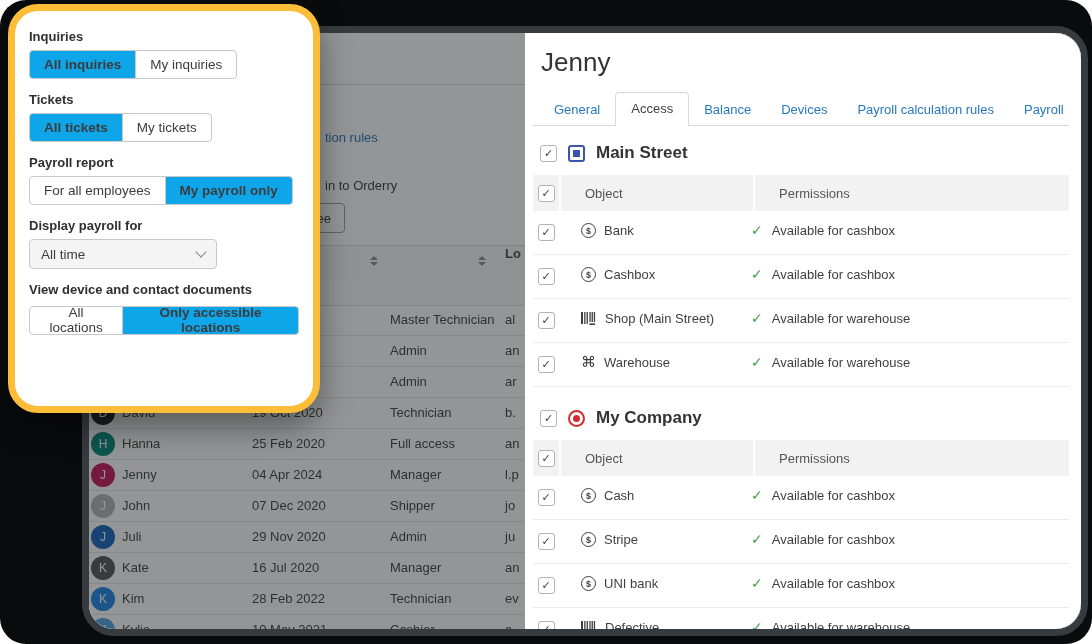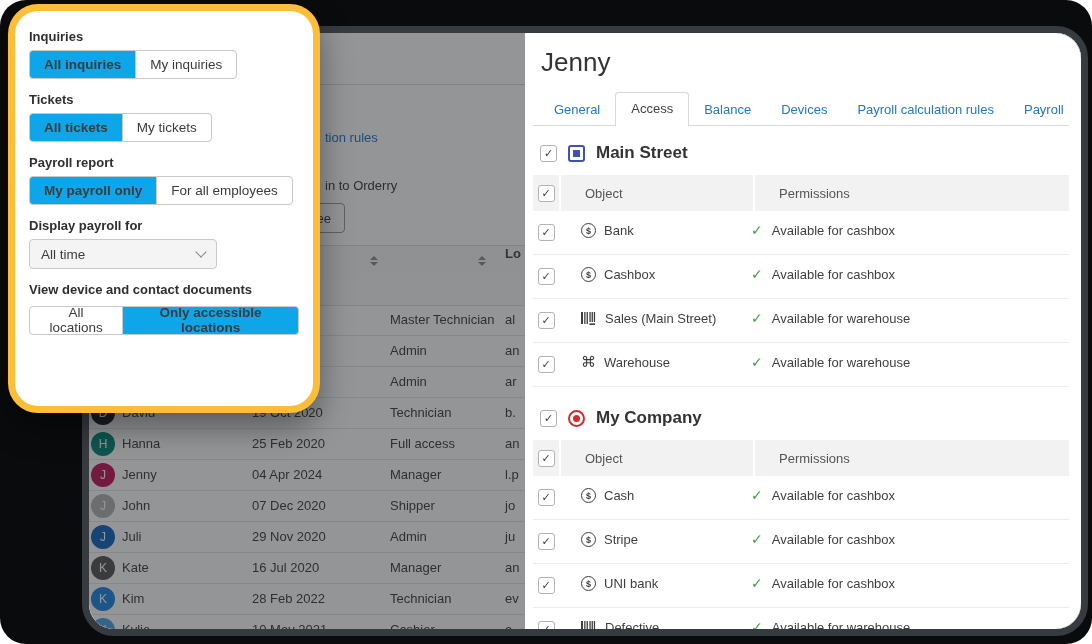--- a/index.html
+++ b/index.html
@@ -250,21 +250,21 @@
                   <g fill="#3f3f3f">
                     <rect x="0" y="1" width="2" height="12"></rect>
                     <rect x="3.2" y="1" width="1.3" height="12"></rect>
                     <rect x="5.6" y="1" width="1.3" height="12"></rect>
                     <rect x="8.4" y="1" width="1.3" height="10"></rect>
                     <rect x="10.6" y="1" width="1.3" height="10"></rect>
                     <rect x="12.8" y="1" width="1.3" height="10"></rect>
                     <rect x="8.4" y="12.4" width="5.7" height="1.6"></rect>
                   </g>
                 </svg>
-              <span>Sales (Main Street)</span>
+              <span>Shop (Main Street)</span>
               </div>
             <div class="perm">
                 <span class="perm-check">✓</span>
                 <span>Available for warehouse</span>
               </div>
           </div>
           <div class="prow">
             <div class="cb-cell">
                 <span class="checkbox">✓</span>
               </div>
@@ -372,22 +372,22 @@
     <div class="cgroup">
       <div class="glabel">Tickets</div>
       <div class="btn-group">
         <button class="tbtn sel">All tickets</button>
         <button class="tbtn">My tickets</button>
       </div>
     </div>
     <div class="cgroup">
       <div class="glabel">Payroll report</div>
       <div class="btn-group">
+        <button class="tbtn">For all employees</button>
         <button class="tbtn sel">My payroll only</button>
-        <button class="tbtn">For all employees</button>
       </div>
     </div>
     <div class="cgroup">
       <div class="glabel">Display payroll for</div>
       <div class="cselect">
         <span>All time</span>
         <span class="chev"></span>
       </div>
     </div>
     <div class="cgroup">

